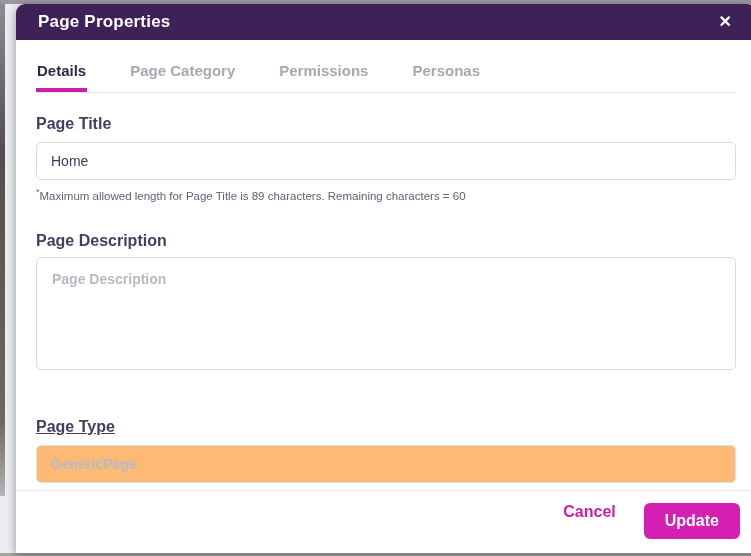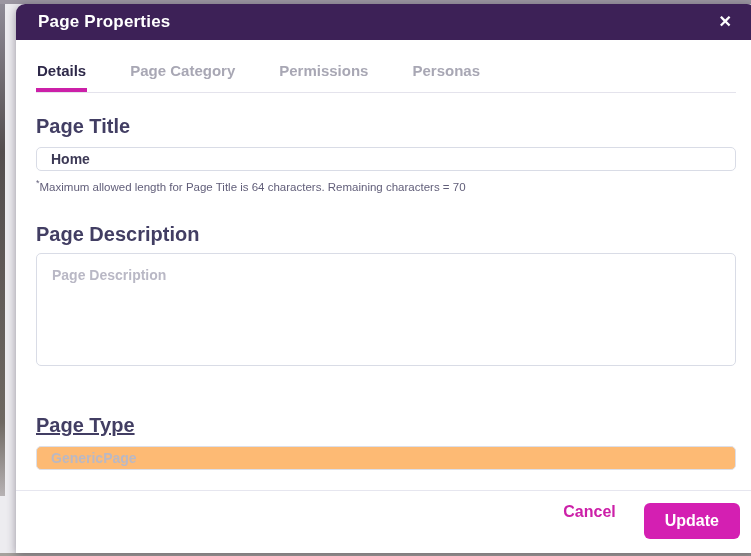--- a/index.html
+++ b/index.html
@@ -69,43 +69,42 @@
   }
   .tab.active {
     color: #2e2949;
     font-weight: bold;
     border-bottom-color: var(--accent, #cc20a8);
   }
 
   .content { padding: 0 20px; }
   .field-label {
     display: block;
-    font-size: 20px;
+    font-size: 16px;
     font-weight: 600;
     color: #423e63;
     margin-top: 22px;
   }
   .field-label.desc { margin-top: 30px; }
   .field-label.type { margin-top: 44px; text-decoration: underline; }
 
   .text-input, .text-area {
     width: 100%;
     border: 1px solid #d9dce6;
     border-radius: 5px;
     font-family: "Liberation Sans", sans-serif;
     font-size: 14px;
     color: #3c3955;
     outline: none;
     background: #ffffff;
   }
   .text-input {
-    height: 24px;
+    height: 38px;
     margin-top: 9px;
     padding: 0 14px;
-    font-weight: bold;
   }
   .text-area {
     height: 113px;
     margin-top: 7px;
     padding: 13px 15px;
     resize: none;
   }
   .text-input::placeholder, .text-area::placeholder {
     color: #b9b8c5;
     font-weight: 600;
@@ -173,21 +172,21 @@
     <div class="tab active">Details</div>
     <div class="tab">Page Category</div>
     <div class="tab">Permissions</div>
     <div class="tab">Personas</div>
   </div>
 
   <div class="content">
 
     <label class="field-label">Page Title</label>
     <input class="text-input" type="text" value="Home" style="">
-    <div class="helper"><sup>*</sup><span>Maximum allowed length for Page Title is 64 characters. Remaining characters = 70</span></div>
+    <div class="helper"><sup>*</sup><span>Maximum allowed length for Page Title is 89 characters. Remaining characters = 60</span></div>
 
     <label class="field-label desc">Page Description</label>
     <textarea class="text-area" placeholder="Page Description" style=""></textarea>
 
     <label class="field-label type">Page Type</label>
     <input class="text-input" type="text" disabled="" placeholder="GenericPage" style="">
 
   </div>
 
   <div class="modal-footer">

